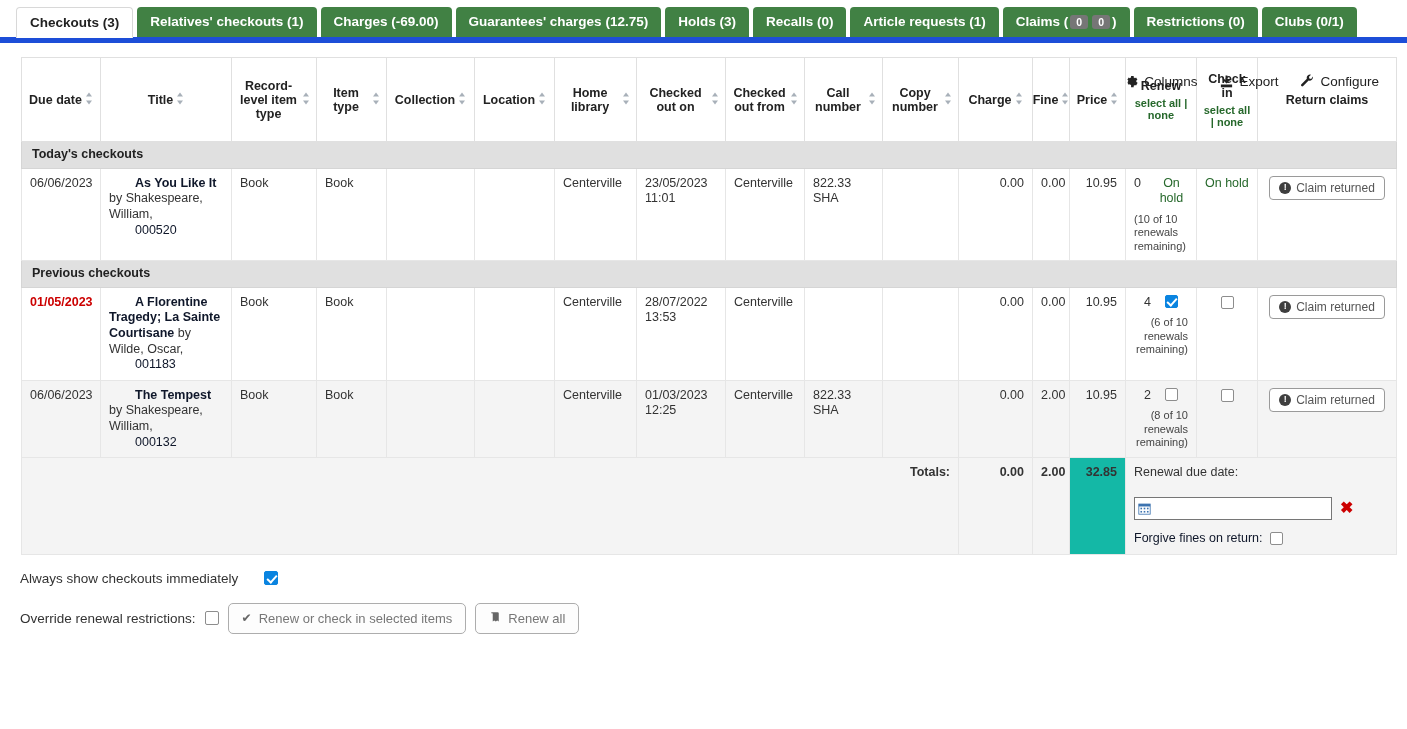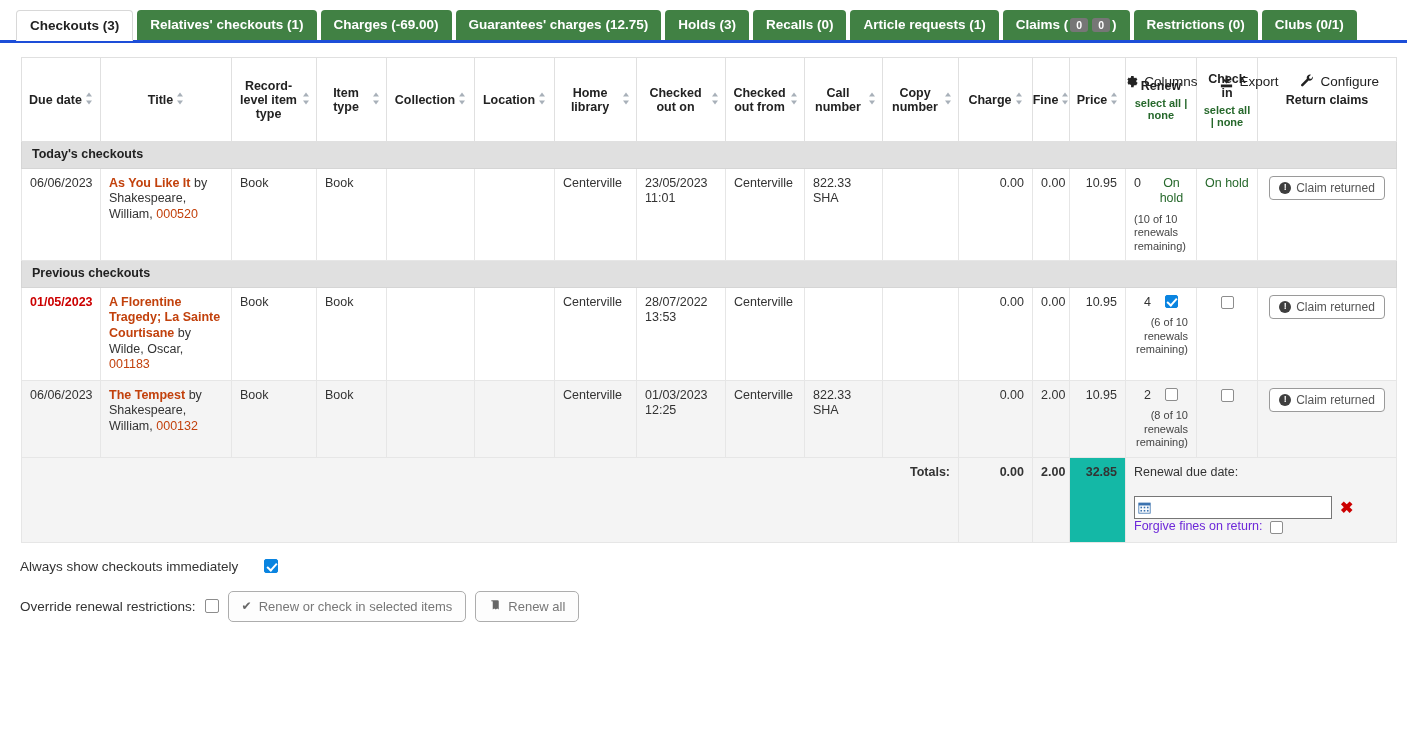--- a/index.html
+++ b/index.html
@@ -11,21 +11,21 @@
     font-size: 13px;
     color: #333333;
     overflow: hidden;
   }
   .page { position: relative; width: 1407px; height: 729px; background: #f4f4f4; }
 
   
   .tabbar {
     position: absolute; left: 0; top: 0; width: 1407px; height: 43px;
     background: #ffffff;
-    border-bottom: 3px solid #1d4ed8;
+    border-bottom: 6px solid #1d4ed8;
     padding-left: 16px;
     display: flex; align-items: flex-end; gap: 4px;
   }
   .tab {
     height: 30px; padding: 0 13px;
     display: flex; align-items: center; justify-content: center;
     background: #418144; color: #ffffff;
     font-weight: bold; font-size: 13.5px;
     border-radius: 4px 4px 0 0;
     white-space: nowrap; cursor: pointer; line-height: 1;
@@ -80,21 +80,21 @@
     padding: 7px 8px; vertical-align: top; color: #333;
     font-size: 12.5px; line-height: 1.25;
   }
   tr.grouphdr td {
     background: #e0e0e0; font-weight: bold; color: #222;
     padding: 5px 10px; font-size: 12.5px; border: 1px solid #d5d5d5;
   }
   tr.odd td { background: #ffffff; }
   tr.even td { background: #f4f4f4; }
   .num { text-align: right; }
-  a.grn { color: #c2410c; text-decoration: none; font-weight: bold; }
+  a.grn { color: #0f172a; text-decoration: none; font-weight: bold; margin-left: 26px; }
   a.grn.normal { font-weight: normal; }
   .overdue { color: #cc0000; font-weight: bold; }
   .renewnote { color: #444; font-size: 11px; line-height: 1.22; margin-top: 6px; display:block; }
   .renewtop { display: flex; align-items: flex-start; justify-content: center; gap: 14px; }
   .onhold { color: #26682b; }
   .cb {
     -webkit-appearance: none; appearance: none;
     width: 13px; height: 13px; border: 1px solid #8d8d8d; border-radius: 2px;
     background: #fff; display: inline-block; vertical-align: middle; margin: 0; cursor: pointer;
     position: relative; flex: 0 0 auto;
@@ -126,21 +126,21 @@
   .dateinput {
     width: 198px; height: 23px; border: 1px solid #767676; background: #fff;
     display: flex; align-items: center; padding-left: 3px;
   }
   .dateinput input {
     border: none; outline: none; background: transparent; width: 170px; height: 19px;
     font-family: "Liberation Sans", sans-serif; font-size: 12px; color: #333; padding: 0 3px;
   }
   .calicon { width: 13px; height: 13px; flex: 0 0 auto; }
   .clearx { color: #cc0000; font-weight: bold; font-size: 16px; cursor: pointer; line-height: 1; }
-  .forgive { font-size: 12.5px; color: #6d28d9; display: flex; align-items: center; gap: 7px; }
+  .forgive { margin-top: 11px; font-size: 12.5px; color: #0f172a; display: flex; align-items: center; gap: 7px; }
 
   
   .footer { margin: 16px 0 0 20px; }
   .frow1 { display: flex; align-items: center; gap: 26px; font-size: 13.5px; color: #333; }
   .frow2 { display: flex; align-items: center; gap: 9px; margin-top: 17px; font-size: 13.5px; color: #333; }
   .btn {
     display: inline-flex; align-items: center; gap: 7px;
     border: 1px solid #adadad; border-radius: 5px; background: #fdfdfd;
     color: #777; font-size: 13px; padding: 7px 13px; cursor: pointer;
     font-family: "Liberation Sans", sans-serif; white-space: nowrap;

